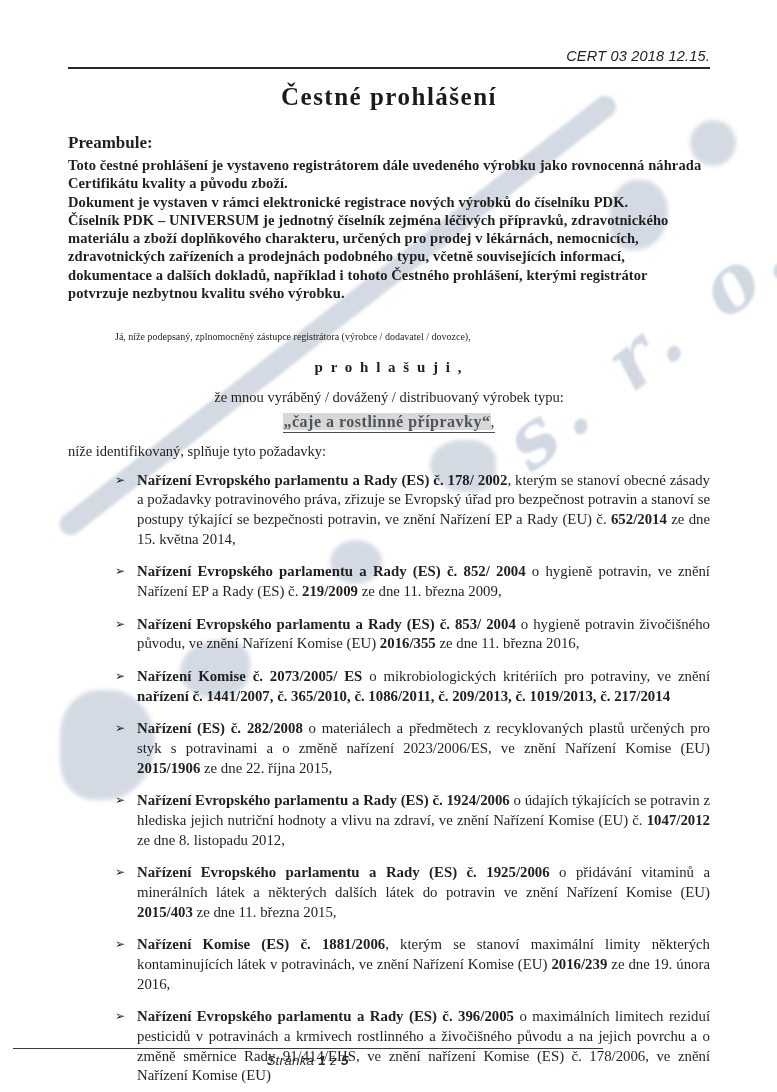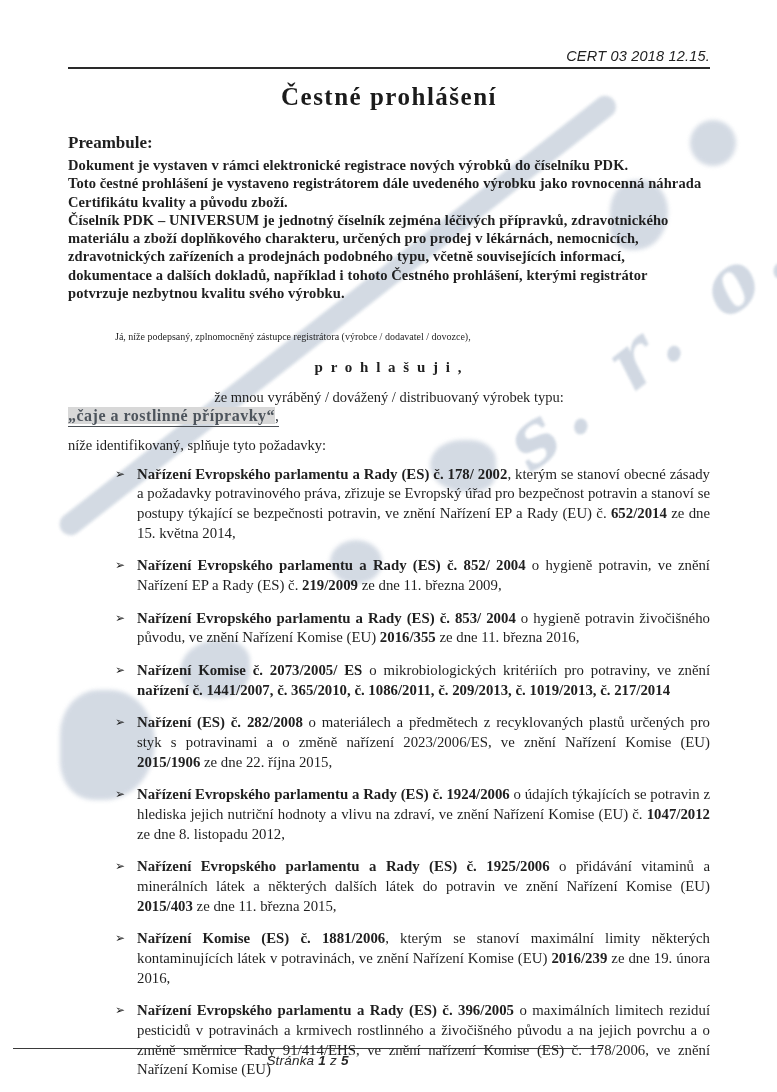--- a/index.html
+++ b/index.html
@@ -44,21 +44,21 @@
     text-align:center;font-weight:bold;font-size:25px;letter-spacing:1.5px;
     margin-top:14px;color:#1b1b1b;
   }
   .doc-subtitle{text-align:center;font-weight:bold;font-size:15.5px;margin-top:4px;}
   .preambule-heading{font-weight:bold;font-size:17px;margin-top:22px;}
   .preambule-body{font-weight:bold;font-size:14.5px;line-height:1.26;margin-top:3px;letter-spacing:.1px;}
   .preambule-body div{margin:0;}
   .intro-line{font-size:10px;margin-top:29px;padding-left:47px;}
   .verb-line{text-align:center;font-weight:bold;font-size:15px;letter-spacing:2px;margin-top:17px;}
   .product-line{font-size:14.5px;margin-top:13px;text-align:center;}
-  .product-name-row{text-align:left;margin-top:1px;font-size:16px;}
+  .product-name-row{text-align:center;margin-top:7px;font-size:16px;}
   .product-name-wrap{border-bottom:1.5px solid #4a4f55;display:inline-block;line-height:1.15;}
   .product-name{
     background:#d8d8d8;color:#4d545c;font-weight:600;letter-spacing:.5px;
   }
   .product-name-suffix{color:#3c4147;}
   .follow-up{font-size:14.5px;margin-top:10px;}
   .req-list{list-style:none;margin:11px 0 0 0;padding:0 0 0 47px;}
   .req-item{display:flex;margin-bottom:13px;font-size:14.8px;line-height:1.33;}
   .req-item .marker{width:22px;flex:0 0 22px;font-size:12px;padding-top:2px;color:#1f1f1f;}
   .req-item .req-body{flex:1;text-align:justify;}
@@ -89,22 +89,22 @@
 
   <div class="content">
 
     <div class="doc-code">CERT 03 2018 12.15.</div>
     <hr class="head-rule">
 
     <div class="doc-title">Čestné prohlášení</div>
 
     <div class="preambule-heading">Preambule:</div>
     <div class="preambule-body">
+        <div>Toto čestné prohlášení je vystaveno registrátorem dále uvedeného výrobku jako rovnocenná náhrada Certifikátu kvality a původu zboží.</div>
         <div>Dokument je vystaven v rámci elektronické registrace nových výrobků do číselníku PDK.</div>
-        <div>Toto čestné prohlášení je vystaveno registrátorem dále uvedeného výrobku jako rovnocenná náhrada Certifikátu kvality a původu zboží.</div>
         <div>Číselník PDK – UNIVERSUM je jednotný číselník zejména léčivých přípravků, zdravotnického materiálu a zboží doplňkového charakteru, určených pro prodej v lékárnách, nemocnicích, zdravotnických zařízeních a prodejnách podobného typu, včetně souvisejících informací, dokumentace a dalších dokladů, například i tohoto Čestného prohlášení, kterými registrátor potvrzuje nezbytnou kvalitu svého výrobku.</div>
       </div>
 
     <div class="intro-line">Já, níže podepsaný, zplnomocněný zástupce registrátora (výrobce / dodavatel / dovozce),</div>
     <div class="verb-line">p r o h l a š u j i ,</div>
     <div class="product-line">že mnou vyráběný / dovážený  / distribuovaný výrobek typu:</div>
 
     <div class="product-name-row">
       <span class="product-name-wrap"><span class="product-name">„čaje a rostlinné přípravky“</span><span class="product-name-suffix">,</span></span>
     </div>

